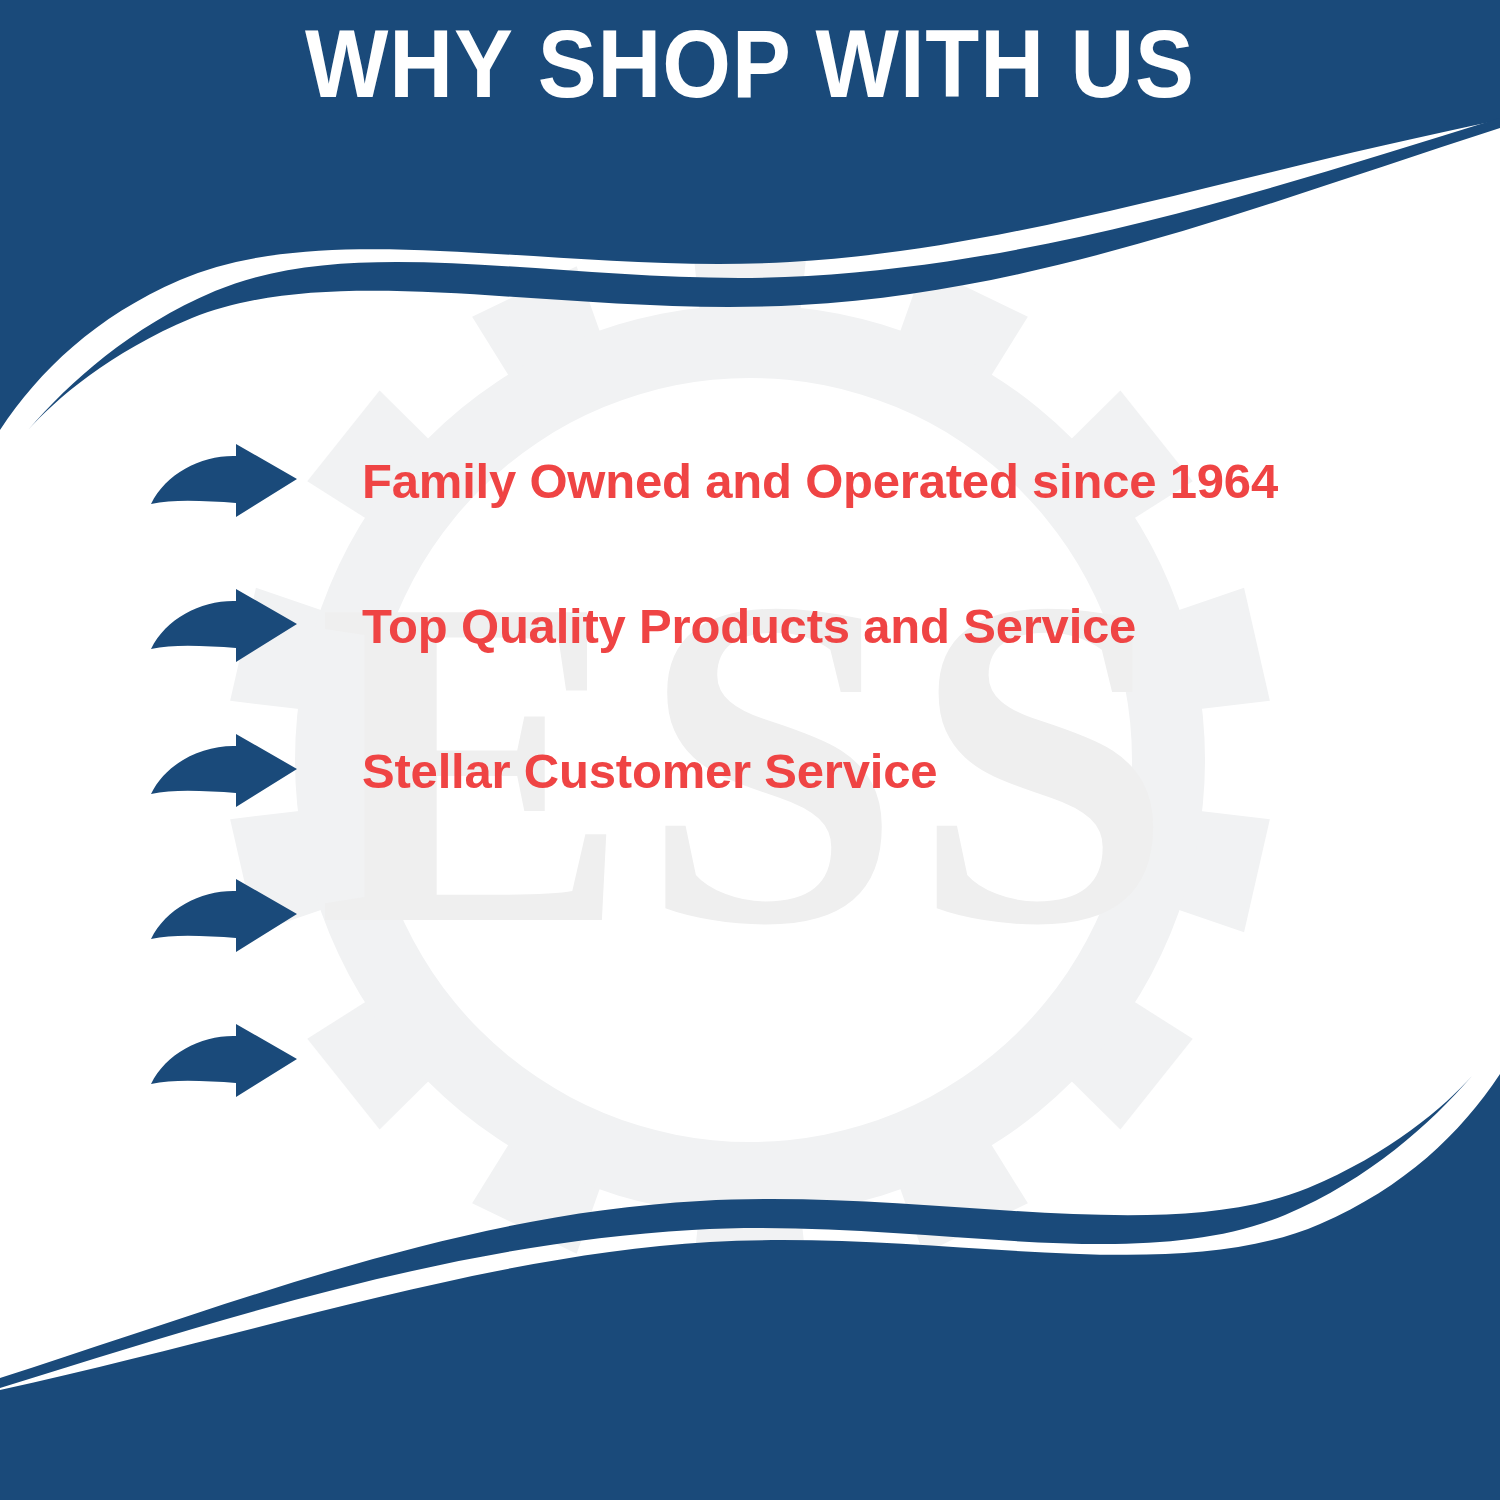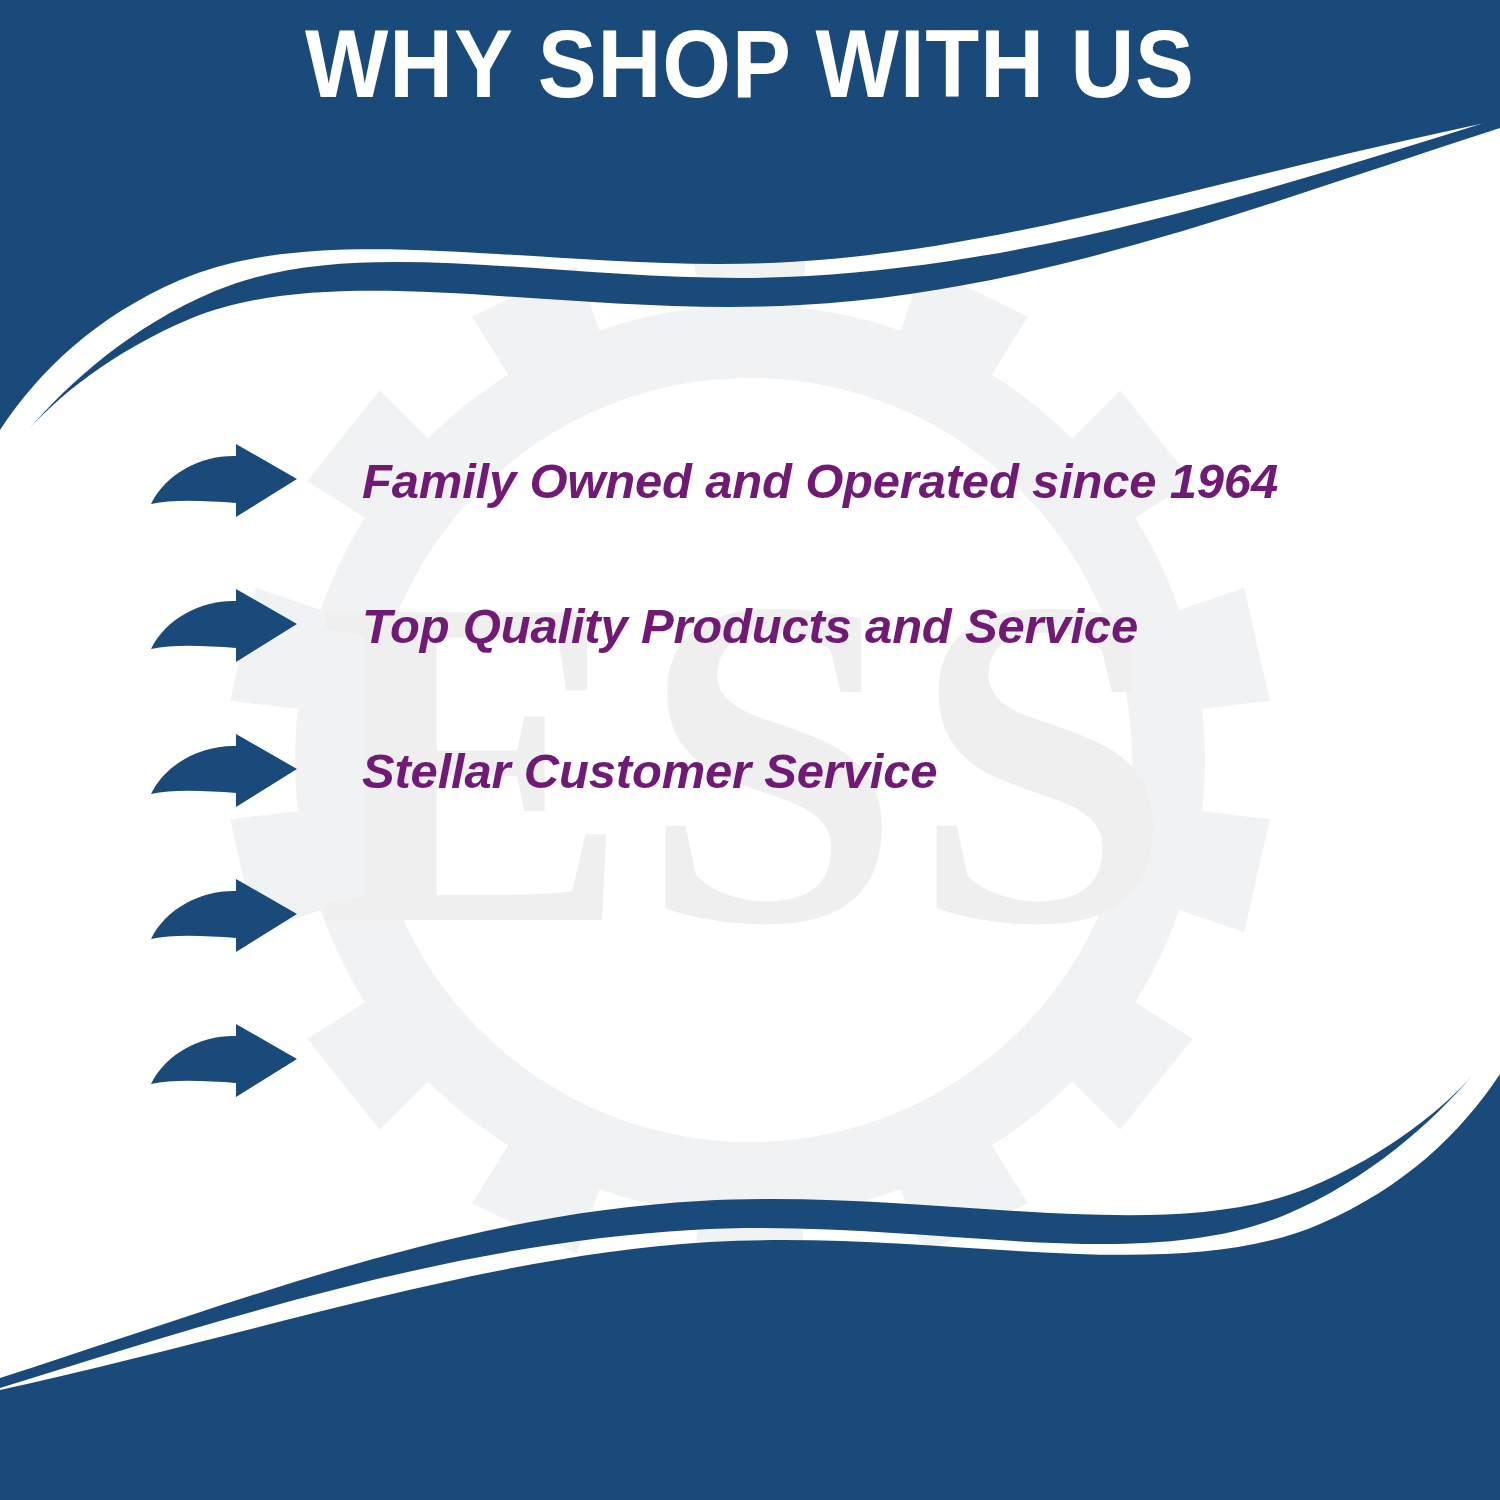--- a/index.html
+++ b/index.html
@@ -73,27 +73,26 @@
     height: 78px;
     margin-right: 62px;
     display: block;
   }
   .arrow-icon svg {
     display: block;
     width: 150px;
     height: 78px;
   }
   .benefit-text {
-    color: #701a75;
+    color: #ef4444;
     font-size: 49px;
     font-weight: 600;
     line-height: 1.1;
     letter-spacing: -0.2px;
     white-space: nowrap;
-    font-style: italic;
   }
 </style>
 </head>
 <body>
 
 <div id="poster">
 
   <div class="bg-layer">
     <svg viewBox="0 0 1500 1500" xmlns="http://www.w3.org/2000/svg">
 

